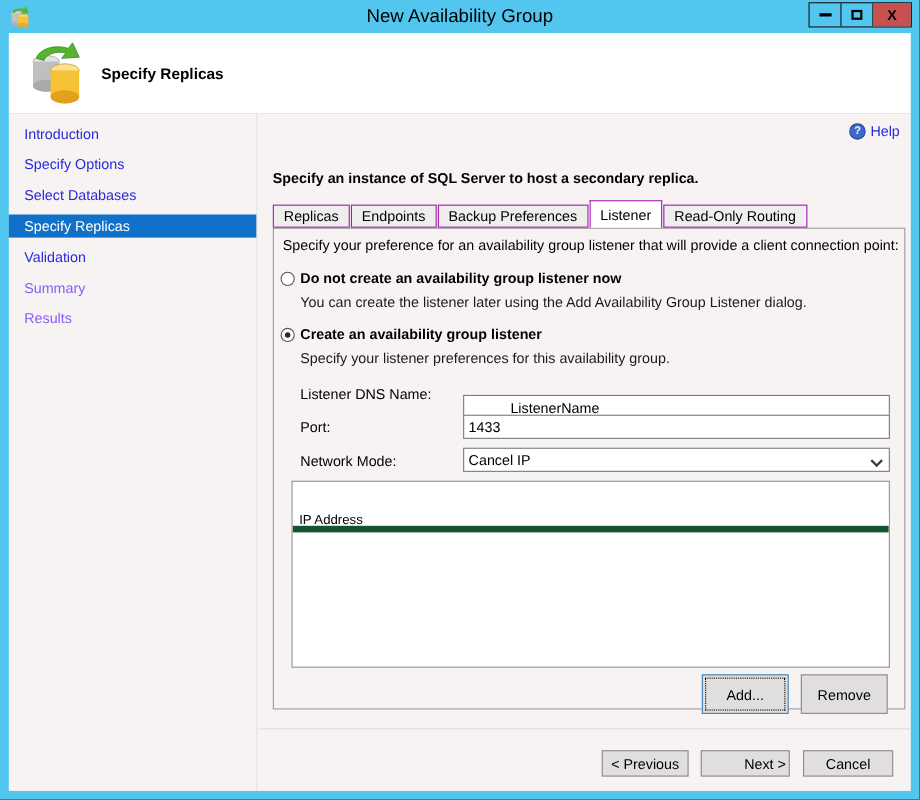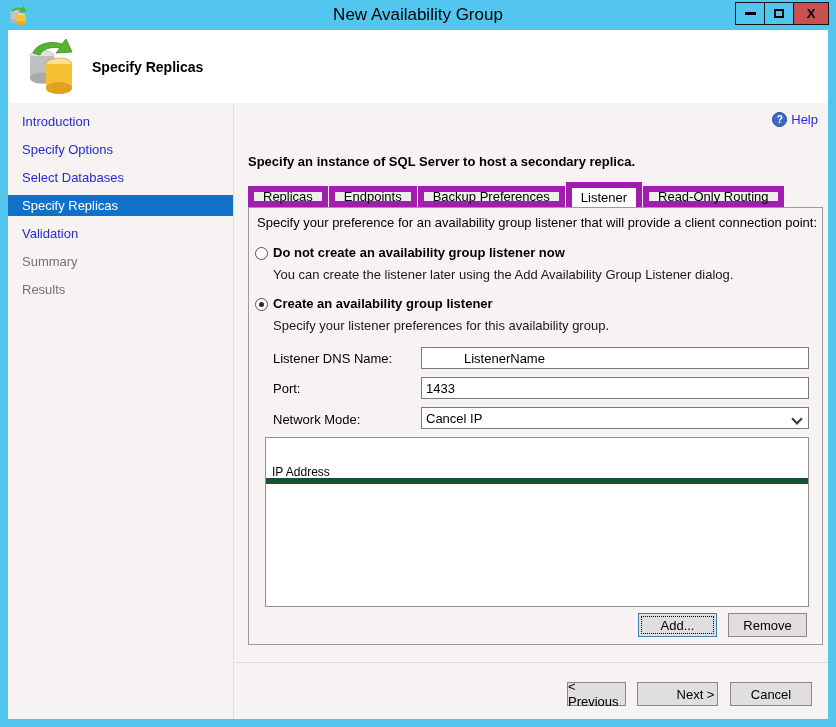--- a/index.html
+++ b/index.html
@@ -30,34 +30,34 @@
     align-items:center; font-size:14px; font-weight:bold; }
   
   .app-body { position:absolute; top:103px; left:8px; right:8px; bottom:8px; background:#F7F3F3; }
   
   .sidebar { position:absolute; left:0; top:0; bottom:0; width:226px;
     border-right:1px solid #E4E0E0; padding-top:8px; }
   .nav-item { height:21px; margin-bottom:7px; display:flex; align-items:center;
     padding-left:14px; font-size:13px; cursor:pointer; }
   .nav-item.link { color:#2828DC; }
   .nav-item.selected { background:#1171C8; color:#fff; cursor:default; }
-  .nav-item.disabled { color:#737373; cursor:default; }
+  .nav-item.disabled { color:#8b5cf6; cursor:default; }
   
   .main { position:absolute; left:227px; top:0; right:0; bottom:0; }
   .help-link { position:absolute; top:9px; right:10px; display:flex; align-items:center;
     gap:4px; color:#2828DC; font-size:13px; cursor:pointer; }
   .help-badge { width:15px; height:15px; border-radius:50%;
     background:#3B6BC7; border:1px solid #27479E; color:#fff; font-size:10px;
     font-weight:bold; display:flex; align-items:center; justify-content:center; }
   .instruction { position:absolute; left:13px; top:51px; font-size:13px; font-weight:bold; }
   
   .tabs { position:absolute; left:13px; top:80px; height:24px; display:flex;
     align-items:flex-end; z-index:3; }
   .tab { height:21px; padding:0 9px; display:flex; align-items:center; font-size:13px;
-    background:#F0EDED; border:6px solid #a21caf; margin-right:1px; cursor:pointer; }
+    background:#F0EDED; border:1px solid #a21caf; margin-right:1px; cursor:pointer; }
   .tab.active { height:25px; background:#FFFFFF; border-bottom:none; cursor:default; }
   
   .tab-panel { position:absolute; left:13px; right:5px; top:104px; bottom:74px;
     border:1px solid #9C9C9C; background:#F7F3F3; }
   .panel-intro { position:absolute; left:8px; top:7px; font-size:13px; }
   .radio { position:absolute; width:13px; height:13px; border:1px solid #565656;
     border-radius:50%; background:#fff; cursor:pointer; }
   .radio.checked::after { content:""; position:absolute; left:3px; top:3px;
     width:5px; height:5px; border-radius:50%; background:#2A2A2A; }
   .opt-label { position:absolute; left:24px; font-size:13px; font-weight:bold; cursor:pointer; }
@@ -75,29 +75,29 @@
     transform:rotate(45deg); }
   
   .ip-list { position:absolute; left:16px; width:544px; top:229px; height:170px;
     border:1px solid #8F8F8F; background:#fff; overflow:hidden; }
   .ip-header { height:18px; background:#fff; border-bottom:6px solid #14532d;
     font-size:12px; display:flex; align-items:center; padding-left:6px;margin-top:28px; }
   .ip-row { height:18px; font-size:12px; display:flex; align-items:center; padding-left:6px;
     cursor:pointer; }
   .ip-row.selected { background:#3399FF; color:#fff; }
   
-  .btn { position:absolute; height:24px; background:#E0DEDE; border:1px solid #8A8888;
+  .btn { position:absolute; height:36px; background:#E0DEDE; border:1px solid #8A8888;
     font-family:"Liberation Sans",sans-serif; font-size:13px; display:flex;
     align-items:center; justify-content:center; cursor:pointer; }
   .btn-add { left:389px; top:405px; width:79px; border:1px solid #3C7FB1;
     outline:1px dotted #000; outline-offset:-4px; }
   .btn-remove { left:479px; top:405px; width:79px; }
   
   .footer-divider { position:absolute; left:0; right:0; top:559px; height:1px; background:#E0DCDC; }
-  .btn-previous { right:202px; top:579px; width:59px; height:24px; }
+  .btn-previous { right:202px; top:579px; width:79px; height:24px; }
   .btn-next { right:110px; top:579px; width:81px; height:24px;padding-left:36px; }
   .btn-cancel { right:16px; top:579px; width:82px; height:24px; }
   .footer-btn { position:absolute; }
 </style>
 </head>
 <body>
 
 <div class="window">
 
   <div class="titlebar">
@@ -172,21 +172,21 @@
 
         <span class="radio" style="left:6px; top:39px;"></span>
         <div class="opt-label" style="top:37px;">Do not create an availability group listener now</div>
         <div class="opt-desc" style="top:59px;">You can create the listener later using the Add Availability Group Listener dialog.</div>
 
         <span class="radio checked" style="left:6px; top:90px;"></span>
         <div class="opt-label" style="top:88px;">Create an availability group listener</div>
         <div class="opt-desc" style="top:110px;">Specify your listener preferences for this availability group.</div>
 
         <div class="field-label" style="top:143px;">Listener DNS Name:</div>
-        <input class="text-input" style="top: 139px; padding-left: 42px;" type="text" value="ListenerName">
+        <input class="text-input" style="top: 151px; padding-left: 42px;" type="text" value="ListenerName">
 
         <div class="field-label" style="top:173px;">Port:</div>
         <input class="text-input" style="top: 169px;" type="text" value="1433">
 
         <div class="field-label" style="top:204px;">Network Mode:</div>
         <div class="combo" style="top:199px;">
           <span>Cancel IP</span>
           <span class="combo-chevron"></span>
         </div>
 

